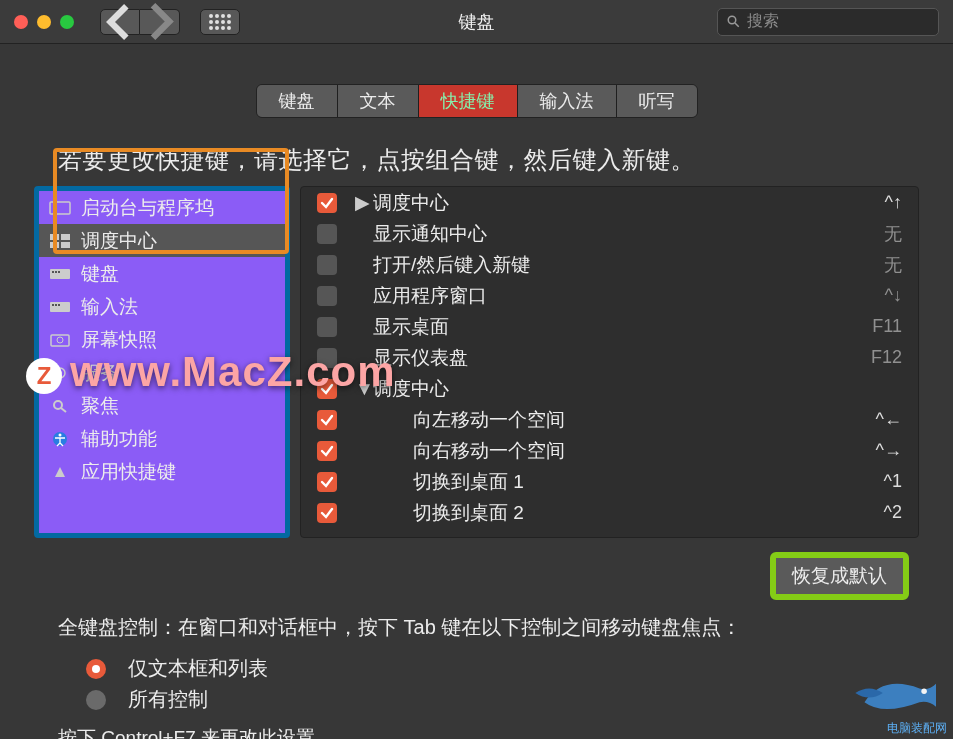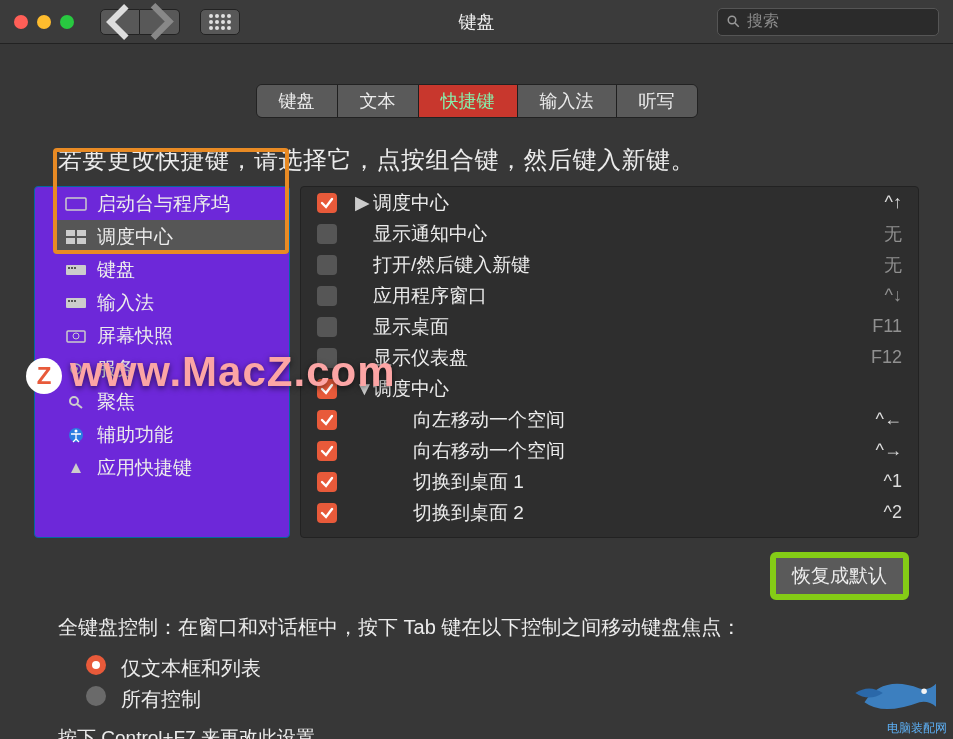--- a/index.html
+++ b/index.html
@@ -64,23 +64,22 @@
   .tab.active { background:#c8372d; color:#86efac; }
   
   .instruction {
     margin: 26px 0 10px 58px;
     font-size:24px; color:#ececec;
     letter-spacing: .5px;
   }
   
   .panes { display:flex; gap:10px; margin:0 34px; height:352px;}
   .sidebar {
-    width:256px; background:#6d28d9; border:1px solid #0369a1; border-radius:4px;
+    width:256px; background:#8b5cf6; border:5px solid #0369a1; border-radius:4px;
     overflow:hidden;
-    padding-left:20px;
   }
   .side-item{
     display:flex; align-items:center; gap:10px;
     height:33px; padding:0 10px; font-size:19px; color:#ececec;
     cursor:pointer;
   }
   .side-item.sel { background:#565656; }
   .sic { width:22px; height:16px; display:flex; align-items:center; justify-content:center;}
   .sic svg { width:22px; height:16px;}
   
@@ -114,21 +113,21 @@
     position:absolute; right:44px; top:552px;
     background:#5a5a5a; border:6px solid #84cc16; border-radius:6px;
     padding:5px 16px; font-size:19px; color:#ececec;
   }
   
   .bottext {
     position:absolute; left:58px; top:614px; right:50px;
     font-size:20px; color:#ececec;
   }
   .radios { margin-top:14px; margin-left:28px;}
-  .radio { display:flex; gap:15px; font-size:20px; margin-bottom:4px;}
+  .radio { display:flex; align-items:center; gap:22px; font-size:20px; margin-bottom:4px;}
   .rcircle{ width:20px;height:20px;border-radius:50%;background:#6a6a6a; display:flex;align-items:center;justify-content:center;}
   .rcircle.on{ background:#e85a3a;}
   .rcircle.on::after{content:"";width:8px;height:8px;border-radius:50%;background:#fff;}
   .bottext .hint { margin-top:12px; font-size:19px;}
   
   .wm-z {
     position:absolute; left:26px; top:358px; width:36px; height:36px;
     background:#fff; border-radius:50%; color:#e85a3a;
     font-weight:800; font-size:24px;
     display:flex; align-items:center; justify-content:center;

